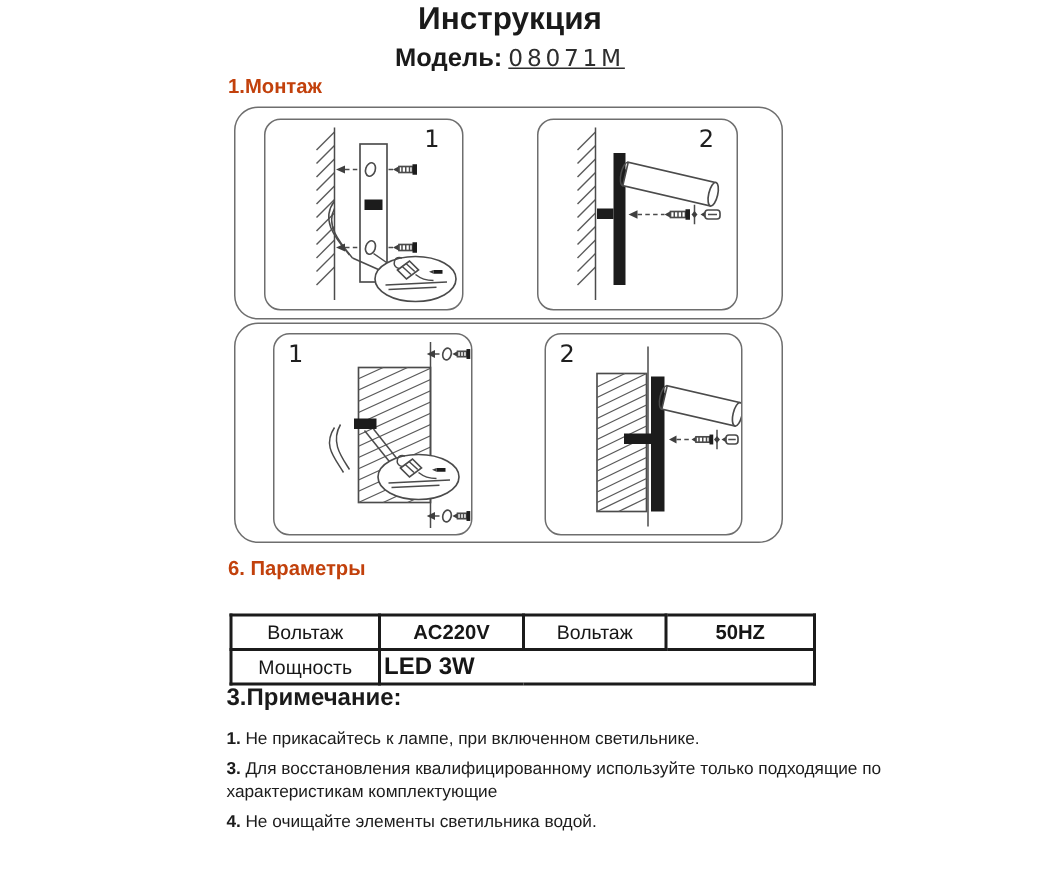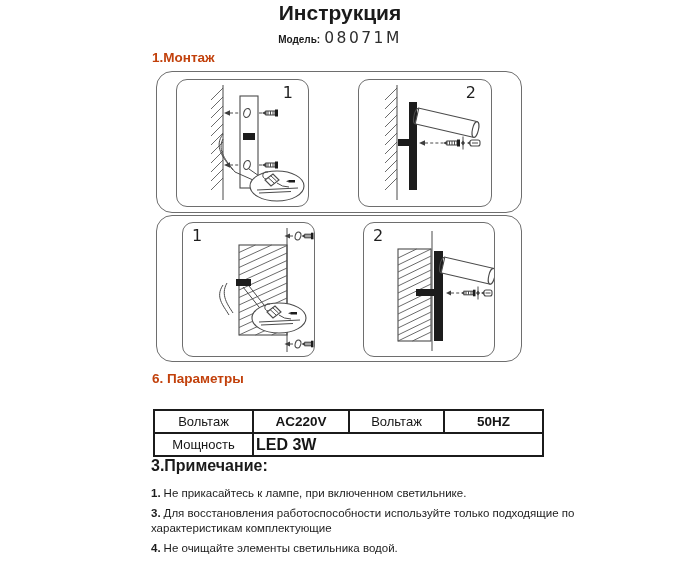--- a/index.html
+++ b/index.html
@@ -2,23 +2,23 @@
 <html><head>
 <meta charset="utf-8">
 <style>
   html,body { margin:0; padding:0; background:#fff; }
   .page { position:relative; width:680px; height:583px; background:#ffffff; overflow:hidden;
           font-family:"Liberation Sans", sans-serif; color:#1a1a1a; }
 
   .title { position:absolute; top:1px; left:0; width:100%; text-align:center;
            font-size:21px; font-weight:bold; }
   .model-line { position:absolute; top:29px; left:0; width:100%; text-align:center; }
-  .model-label { font-size:10px; font-weight:bold; }
+  .model-label { font-size:17px; font-weight:bold; }
   .model-value { font-size:15.5px; font-weight:normal; letter-spacing:2.5px; color:#2e2e2e;
-                 font-family:"DejaVu Sans", sans-serif; margin-left:4px; }
+                 font-family:"DejaVu Sans", sans-serif; margin-left:4px;text-decoration:underline; }
 
   .sec-head { position:absolute; font-size:13.5px; font-weight:bold; color:#c2410c; }
   .sec-montage { left:152px; top:50px; }
   .sec-params  { left:152px; top:371px; }
   .sec-notes   { position:absolute; left:151px; top:457px; font-size:16px; font-weight:bold; }
 
   .dbox { position:absolute; border:1px solid #6e6e6e; border-radius:16px; background:#fff; }
   .dbox1 { left:156px; top:71px;  width:364px; height:140px; }
   .dbox2 { left:156px; top:215px; width:364px; height:145px; }
 
@@ -316,17 +316,17 @@
       <td>Мощность</td>
       <td class="led-cell" colspan="3"><span class="led-inner">LED 3W</span></td>
     </tr>
   </tbody>
     </table>
 
   <div class="sec-notes">3.Примечание:</div>
 
   <div class="notes">
     <div class="note"><b>1.</b><span>Не прикасайтесь к лампе, при включенном светильнике.</span></div>
-    <div class="note"><b>3.</b><span>Для восстановления работоспособности используйте только подходящие по характеристикам комплектующие</span></div>
+    <div class="note"><b>3.</b><span>Для восстановления квалифицированному используйте только подходящие по характеристикам комплектующие</span></div>
     <div class="note"><b>4.</b><span>Не очищайте элементы светильника водой.</span></div>
   </div>
 
 </div>
 
 </body></html>

